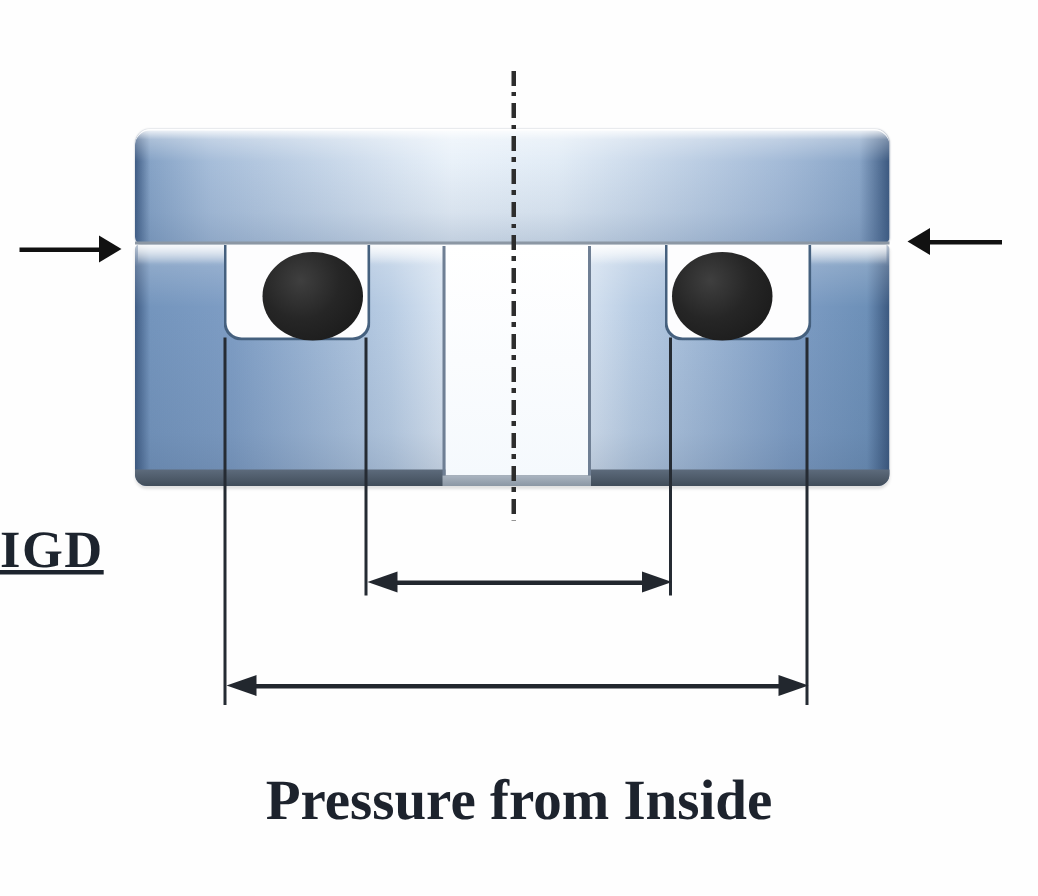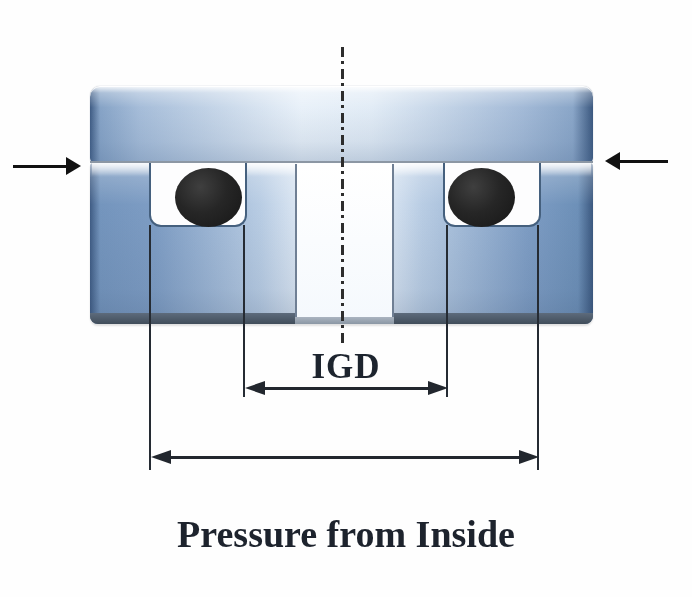--- a/index.html
+++ b/index.html
@@ -102,23 +102,23 @@
   .dim-shaft{position:absolute;height:3px;background:#22272e;z-index:7;}
   .igd-shaft{left:258px;top:387px;width:176px;}
   .ogd-shaft{left:166px;top:456px;width:360px;}
   .dim-head{position:absolute;width:0;height:0;z-index:7;}
   .dim-head.w{border-top:7px solid transparent;border-bottom:7px solid transparent;}
   .igd-head-l{left:245px;top:381px;border-right:20px solid #22272e;}
   .igd-head-r{left:428px;top:381px;border-left:20px solid #22272e;}
   .ogd-head-l{left:151px;top:450px;border-right:20px solid #22272e;}
   .ogd-head-r{left:519px;top:450px;border-left:20px solid #22272e;}
   .dim-label{
-    position:absolute;left:0;width:100%;text-align:center;
+    position:absolute;left:0;width:100%;text-align:left;
     font-weight:bold;font-size:35px;line-height:1;color:#1d242e;
-    letter-spacing:1px;z-index:7;
+    letter-spacing:1px;z-index:7;text-decoration:underline;
   }
   .igd-label{top:349px;}
   .ogd-label{top:412px;}
   
   .caption{
     position:absolute;left:0;top:515px;width:100%;text-align:center;
     font-weight:bold;font-size:38px;line-height:1;color:#1d232d;z-index:7;
   }
 </style>
 </head>

